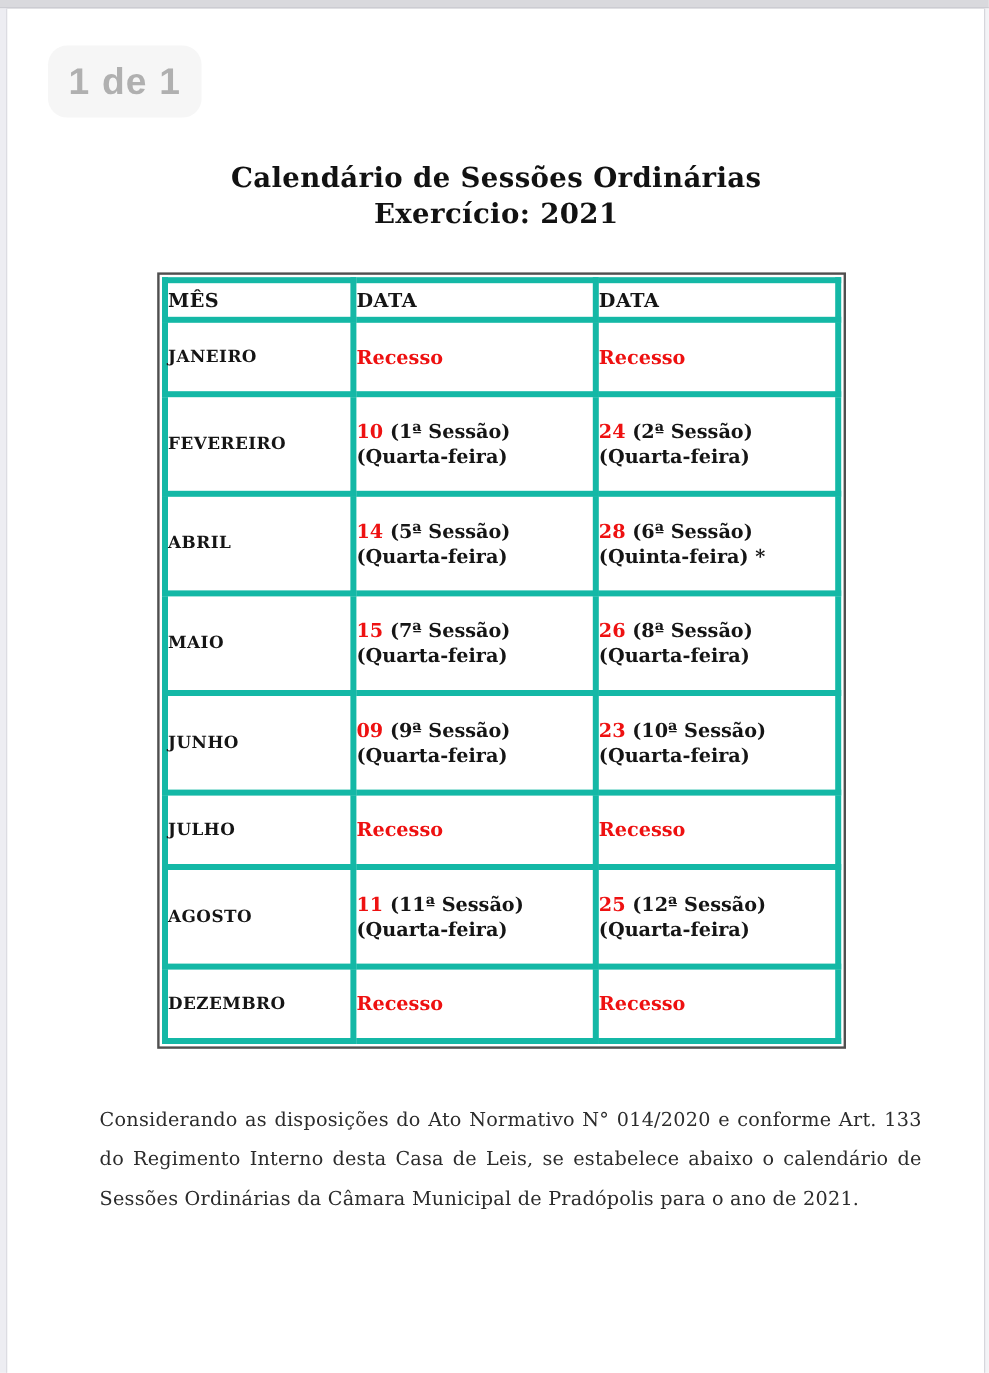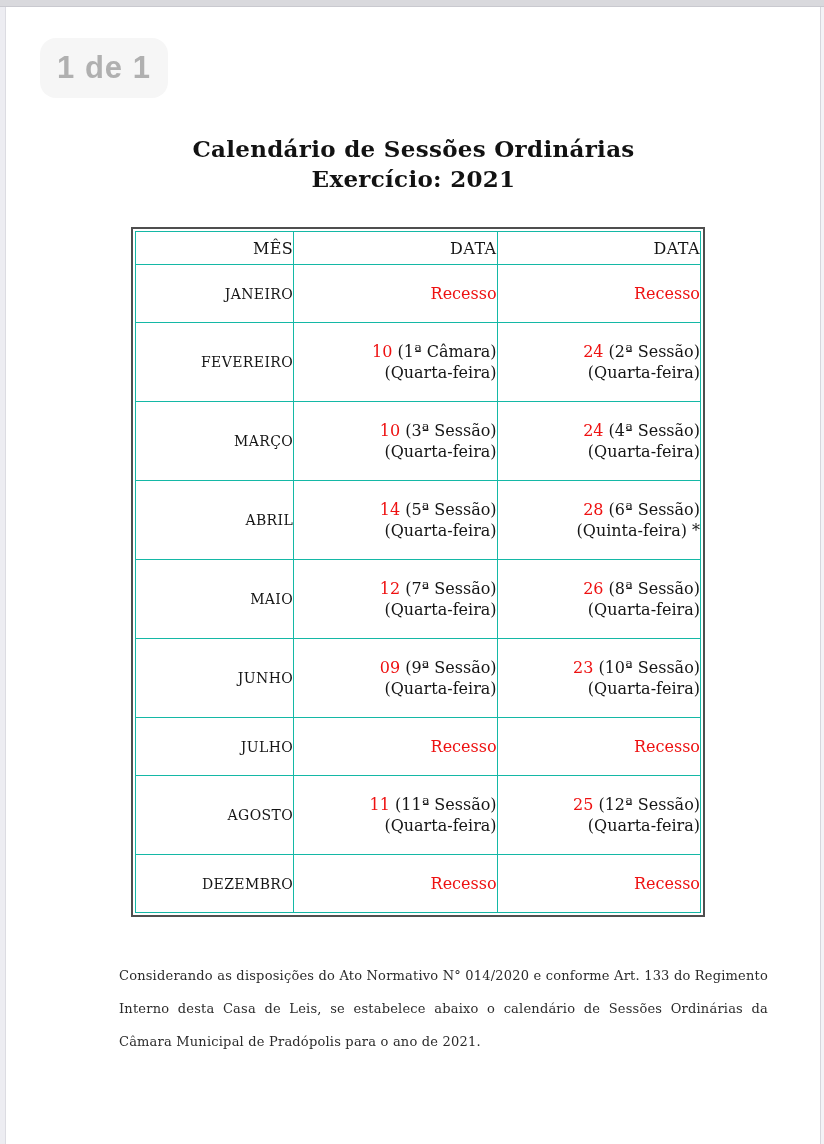--- a/index.html
+++ b/index.html
@@ -52,36 +52,36 @@
     border:2px solid #4f4f4f;
     padding:2px;
     background:#ffffff;
   }
   table {
     width:100%; border-collapse:collapse; table-layout:fixed;
   }
   col.c-month { width:28%; }
   col.c-data  { width:36%; }
   th, td {
-    border:1px solid #14b8a6;
-    text-align:right; vertical-align:middle;
-    font-weight:400; color:#151515;
+    border:5px solid #14b8a6;
+    text-align:left; vertical-align:middle;
+    font-weight:700; color:#151515;
   }
   th { font-size:16px; letter-spacing:0.4px; }
   td.month-cell { font-size:14px; letter-spacing:0.4px; }
   td.data-cell { font-size:16px; line-height:21px; padding:18px 0; }
   tr.r-head   { height:33px; }
   tr.r-single { height:38px; }
   tr.r-double { height:47px; }
   .date { color:var(--accent-red, #ee1111); }
   
   .footer-par {
-    margin:42px 52px 0 112px;
+    margin:42px 52px 0 76px;
     text-align:justify;
-    font-size:13px; line-height:33px;
+    font-size:16px; line-height:33px;
     font-weight:400; color:#2b2b2b;
     letter-spacing:0.2px;
   }
 </style>
 </head>
 <body>
 
 <div class="top-strip"></div>
 <div class="left-strip"></div>
 <div class="right-strip"></div>
@@ -119,57 +119,46 @@
             </td>
           <td class="data-cell">
               <div><span class="date">Recesso</span><span></span></div>
               <div></div>
             </td>
         </tr>
 
         <tr class="r-double">
           <td class="month-cell">FEVEREIRO</td>
           <td class="data-cell">
-              <div><span class="date">10</span><span> (1ª Câmara)</span></div>
+              <div><span class="date">10</span><span> (1ª Sessão)</span></div>
               <div>(Quarta-feira)</div>
             </td>
           <td class="data-cell">
               <div><span class="date">24</span><span> (2ª Sessão)</span></div>
               <div>(Quarta-feira)</div>
             </td>
         </tr>
 
-        <tr class="r-double">
-          <td class="month-cell">MARÇO</td>
-          <td class="data-cell">
-              <div><span class="date">10</span><span> (3ª Sessão)</span></div>
-              <div>(Quarta-feira)</div>
-            </td>
-          <td class="data-cell">
-              <div><span class="date">24</span><span> (4ª Sessão)</span></div>
-              <div>(Quarta-feira)</div>
-            </td>
-        </tr>
 
         <tr class="r-double">
           <td class="month-cell">ABRIL</td>
           <td class="data-cell">
               <div><span class="date">14</span><span> (5ª Sessão)</span></div>
               <div>(Quarta-feira)</div>
             </td>
           <td class="data-cell">
               <div><span class="date">28</span><span> (6ª Sessão)</span></div>
               <div>(Quinta-feira) *</div>
             </td>
         </tr>
 
         <tr class="r-double">
           <td class="month-cell">MAIO</td>
           <td class="data-cell">
-              <div><span class="date">12</span><span> (7ª Sessão)</span></div>
+              <div><span class="date">15</span><span> (7ª Sessão)</span></div>
               <div>(Quarta-feira)</div>
             </td>
           <td class="data-cell">
               <div><span class="date">26</span><span> (8ª Sessão)</span></div>
               <div>(Quarta-feira)</div>
             </td>
         </tr>
 
         <tr class="r-double">
           <td class="month-cell">JUNHO</td>

